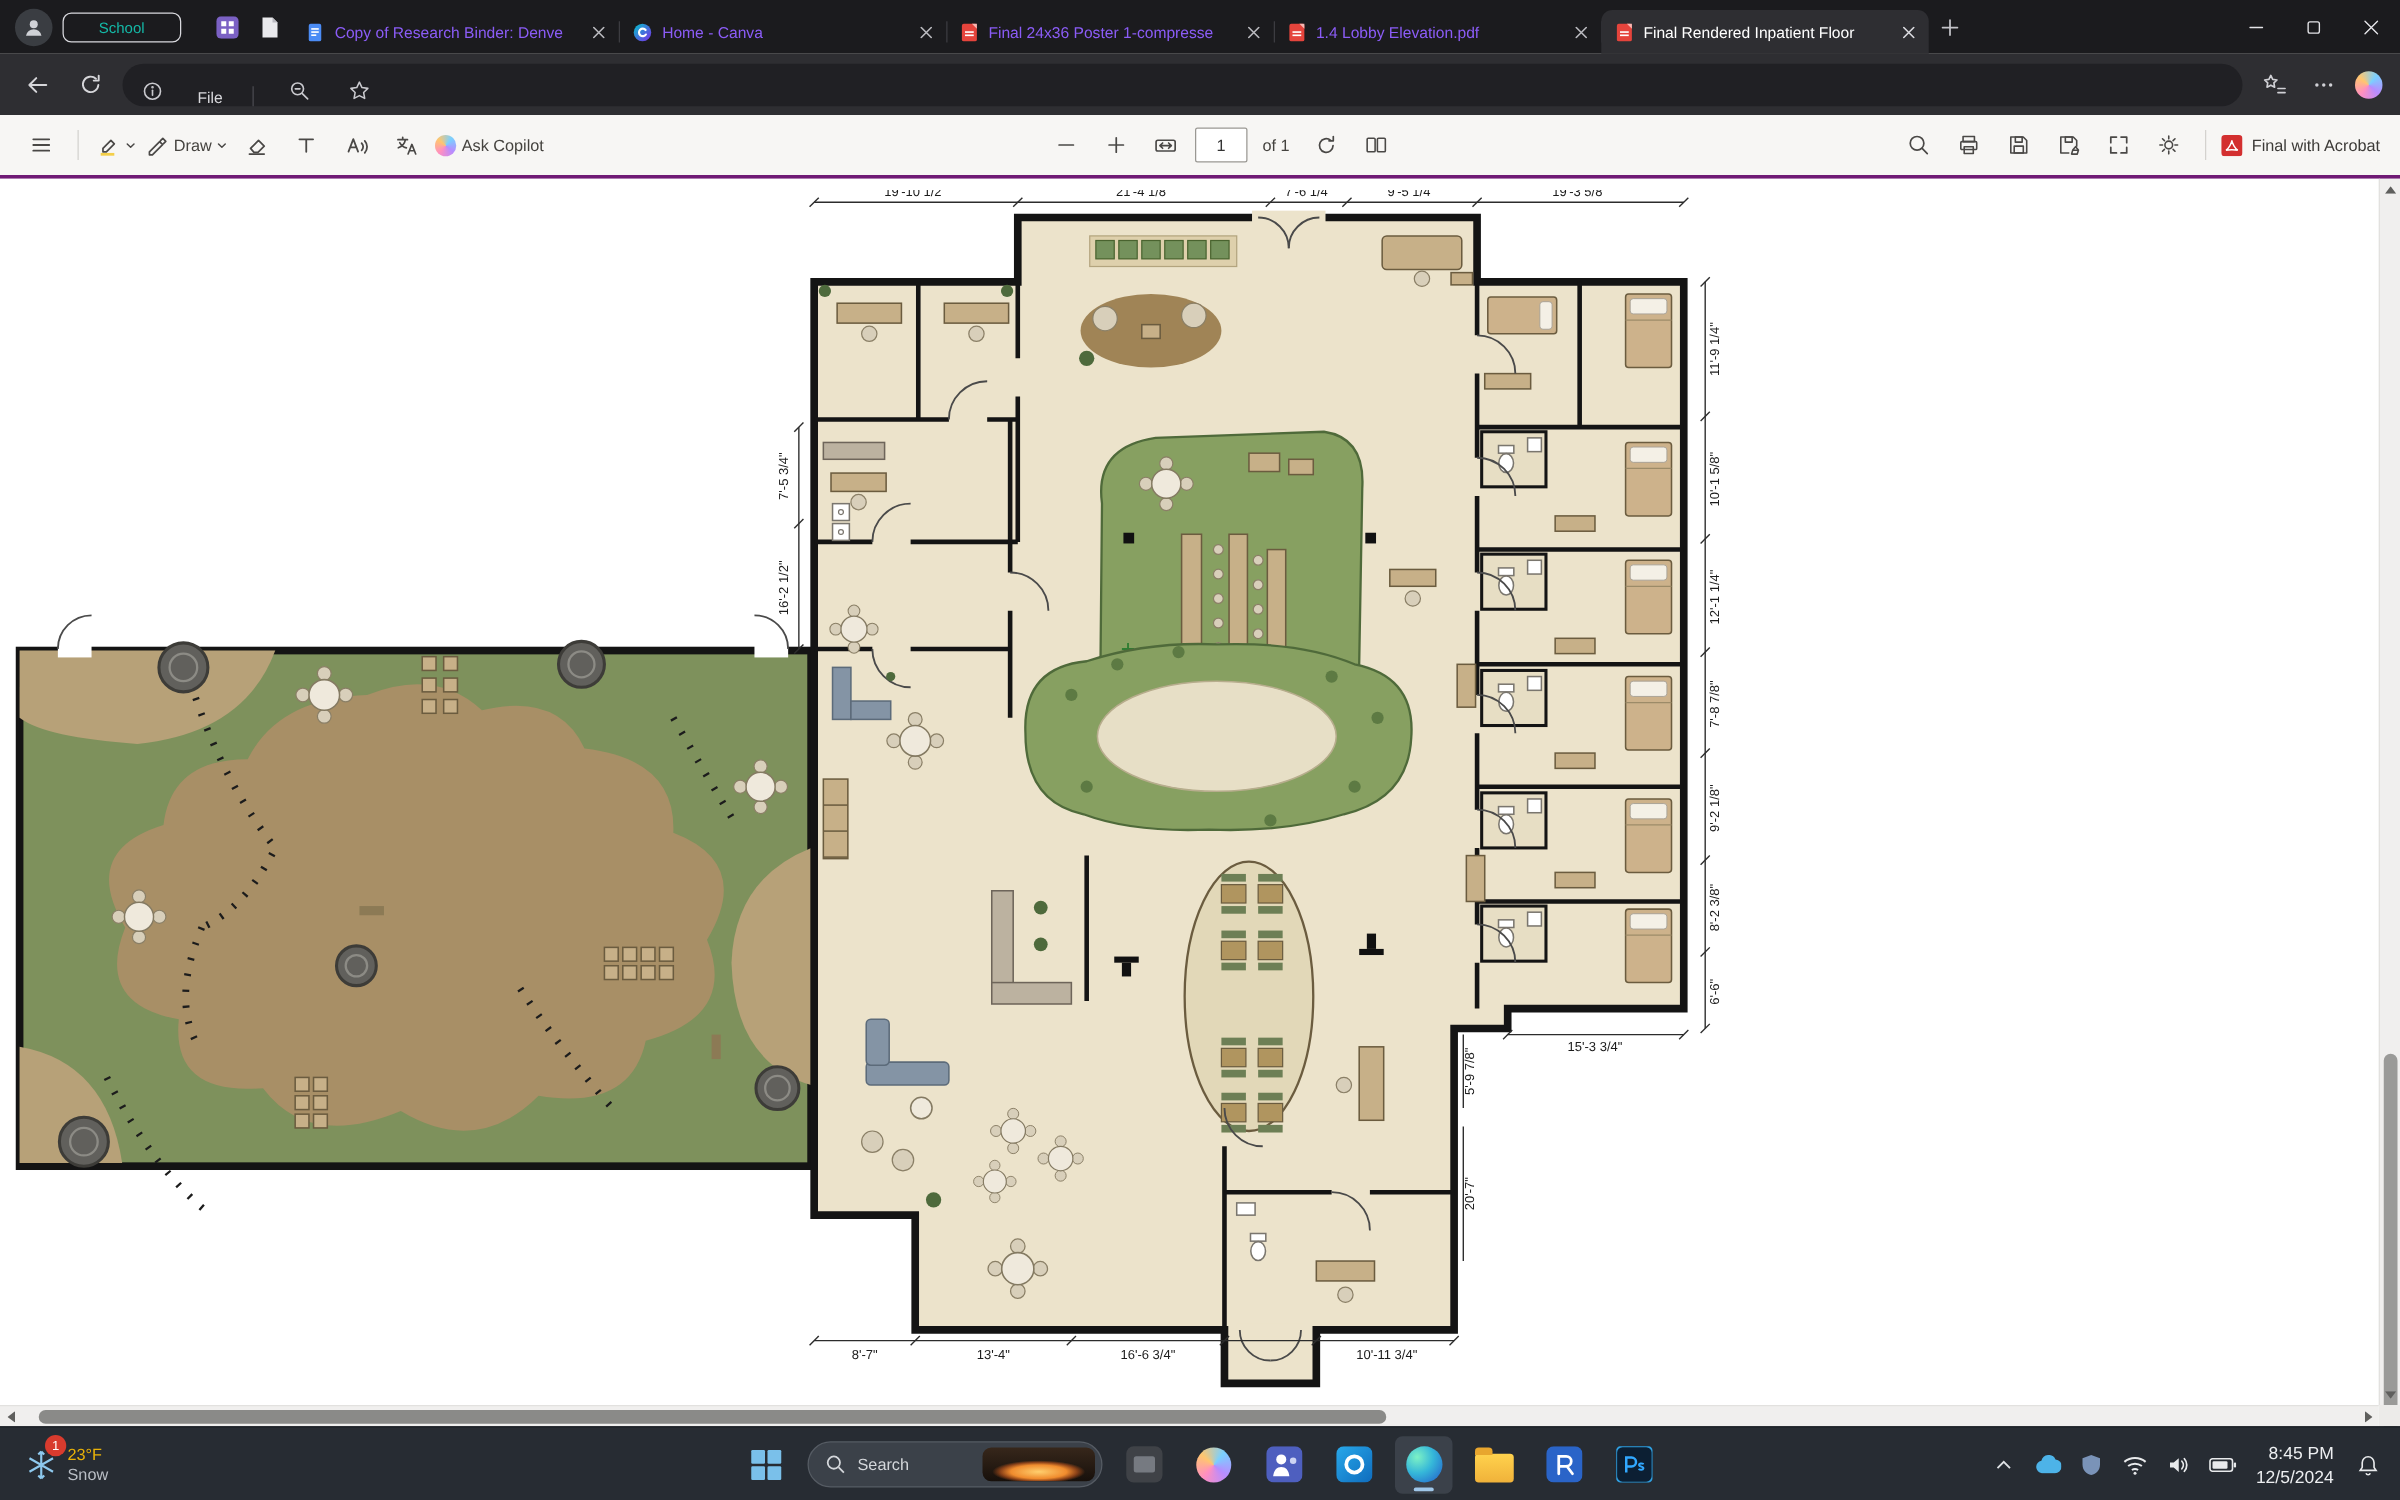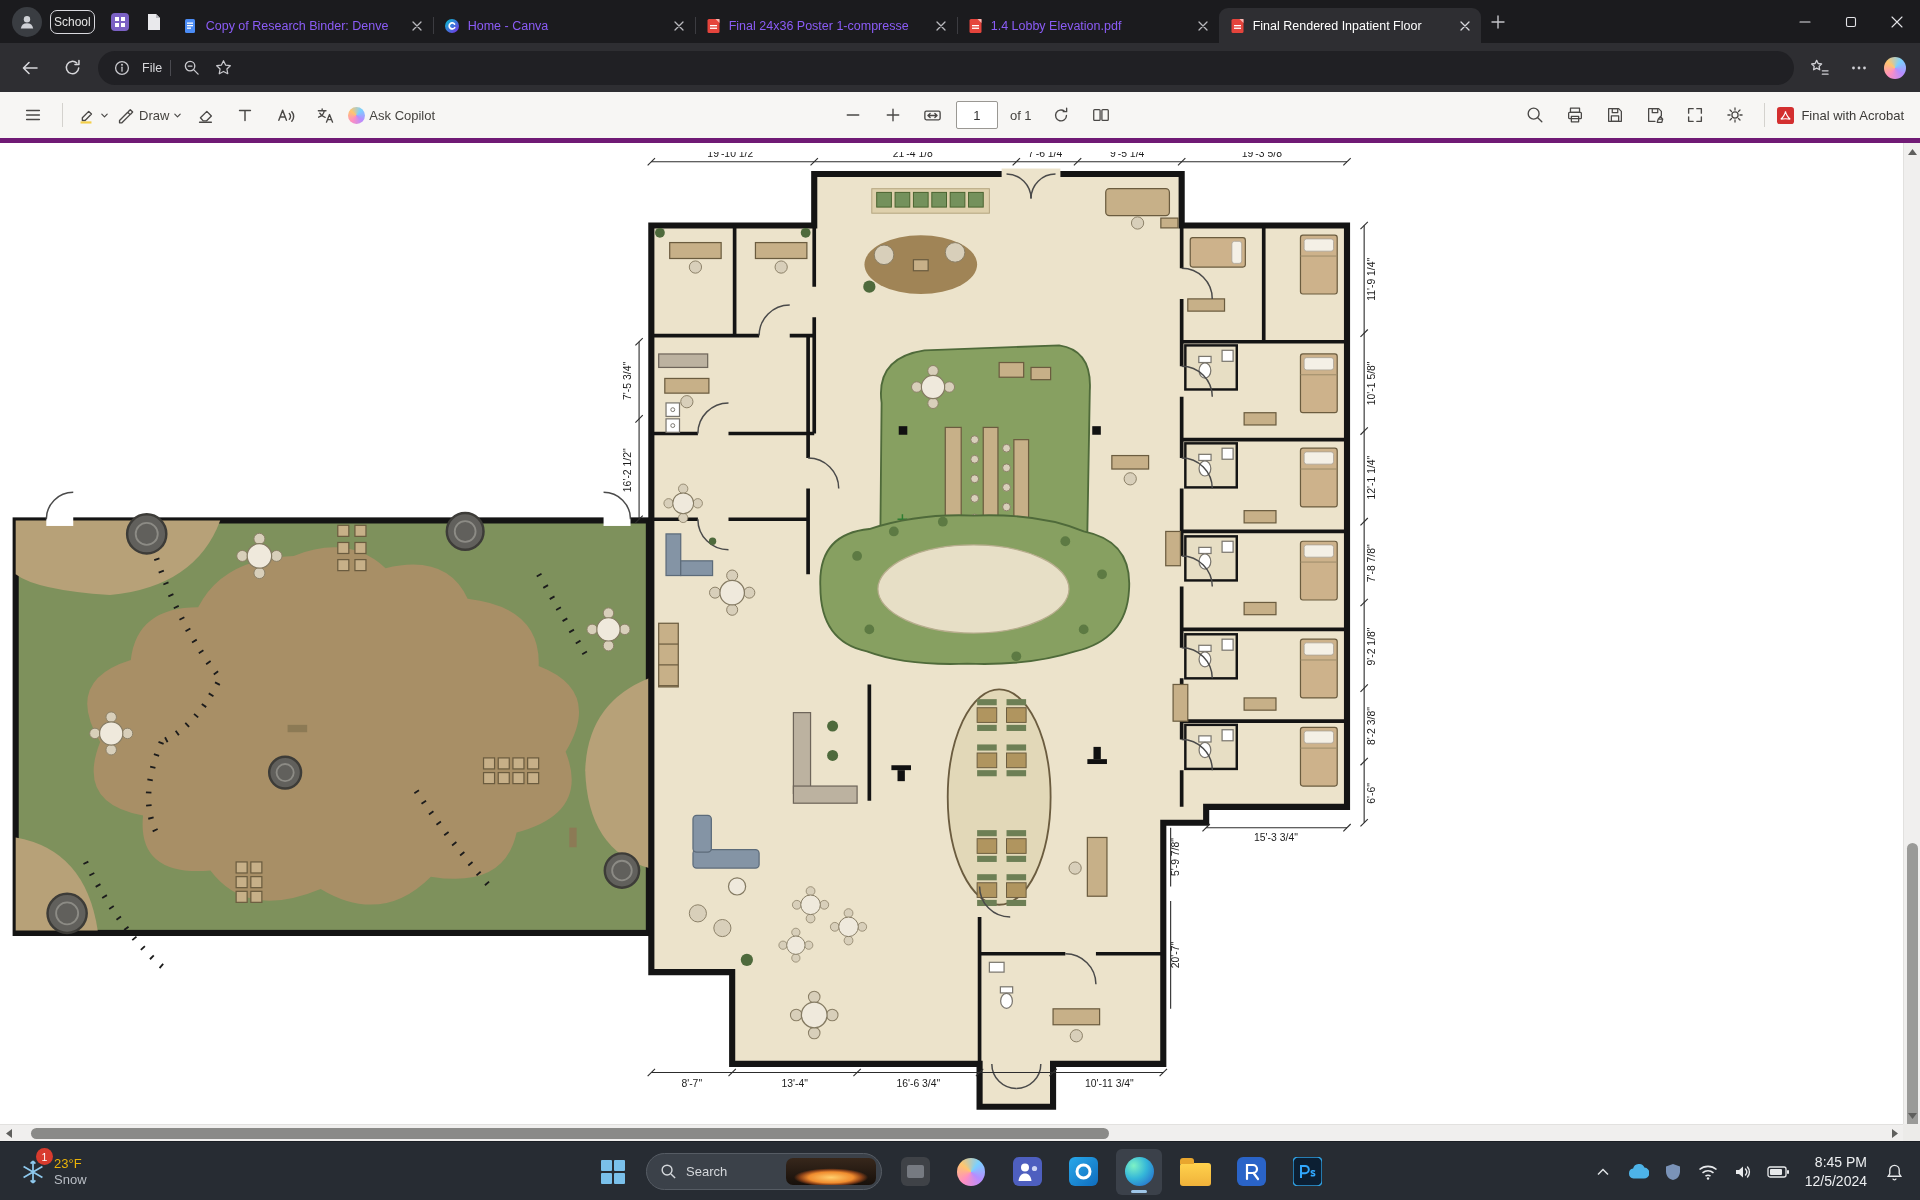--- a/index.html
+++ b/index.html
@@ -5,49 +5,49 @@
   *{margin:0;padding:0;box-sizing:border-box}
   html,body{width:1920px;height:1200px;overflow:hidden;background:#fff;
     font-family:"Liberation Sans",sans-serif;-webkit-font-smoothing:antialiased}
   svg{display:block}
 
   
   .tabbar{position:absolute;top:0;left:0;right:0;height:43px;background:#1b1b1e;
     display:flex;align-items:flex-end;padding-left:8px}
   .tab-avatar{width:30px;height:30px;border-radius:50%;background:#3a3d42;margin:0 6px 6px 4px;
     display:grid;place-items:center;flex:none}
-  .group-chip{height:24px;margin:0 8px 9px 2px;padding:0 3px;border:1.5px solid #d9d9de;border-radius:7px;
-    color:#e5e5e5;font-size:12px;display:flex;align-items:center;flex:none}
+  .group-chip{height:24px;margin:0 20px 9px 2px;padding:0 28px;border:1.5px solid #d9d9de;border-radius:7px;
+    color:#14b8a6;font-size:12px;display:flex;align-items:center;flex:none}
   .pinned-tab{width:34px;height:34px;margin-bottom:4px;border-radius:8px;display:grid;place-items:center;flex:none}
   .tab{width:262px;height:35px;border-radius:9px 9px 0 0;display:flex;align-items:center;gap:8px;
     padding:0 7px 0 11px;color:#8b5cf6;font-size:12.5px;position:relative;flex:none}
   .tab:not(.active)::after{content:"";position:absolute;right:-1px;top:9px;bottom:9px;width:1px;background:#3c3c41}
   .tab.active{background:#2e2e32;color:#fff}
   .tab-title{flex:1;white-space:nowrap;overflow:hidden;text-overflow:ellipsis}
   .tab-close{width:17px;height:17px;border-radius:4px;display:grid;place-items:center;flex:none}
   .newtab{width:34px;height:34px;margin-bottom:4px;border-radius:8px;display:grid;place-items:center;flex:none}
   .drag-space{flex:1}
   .wc{width:46px;height:43px;display:grid;place-items:center;flex:none}
 
   
   .addrbar{position:absolute;top:43px;left:0;right:0;height:49px;background:#2e2e32;
     display:flex;align-items:center;gap:10px;padding:0 14px}
   .nav-btn{width:32px;height:32px;border-radius:6px;display:grid;place-items:center;flex:none}
-  .omnibox{flex:1;height:34px;background:#202024;border-radius:17px;display:flex;align-items:center;
-    gap:8px;padding:0 12px;min-width:0}
+  .omnibox{flex:1;height:34px;background:#202024;border-radius:17px;display:flex;align-items:flex-end;
+    gap:24px;padding:0 12px;min-width:0}
   .scheme{color:#d8d8dc;font-size:12.5px;flex:none}
   .om-div{width:1px;height:16px;background:#4a4a50;flex:none}
   .url{color:#d2d2d7;font-size:13px;white-space:nowrap;overflow:hidden;text-overflow:ellipsis;flex:1;min-width:0}
   .om-ic{width:24px;height:24px;display:grid;place-items:center;flex:none}
   .bar-ic{width:30px;height:30px;border-radius:6px;display:grid;place-items:center;flex:none}
   .copilot-dot{width:22px;height:22px;border-radius:50%;flex:none;
     background:conic-gradient(from 40deg,#7ad0ff,#b78cff,#ff8fc0,#ffc66e,#7ad0ff)}
 
   
-  .pdfbar{position:absolute;top:92px;left:0;right:0;height:51px;background:#f7f6f4;border-bottom:5px solid #701a75;
+  .pdfbar{position:absolute;top:92px;left:0;right:0;height:51px;background:#f7f6f4;border-bottom:3px solid #701a75;
     display:flex;align-items:center;gap:6px;padding:0 16px;color:#45433f;font-size:13px}
   .ib{height:34px;min-width:34px;border-radius:4px;display:flex;align-items:center;justify-content:center;gap:4px;flex:none}
   .ib svg,.nav-btn svg,.om-ic svg,.bar-ic svg,.wc svg,.tab-close svg,.newtab svg{stroke-linecap:round;stroke-linejoin:round}
   .tool-label{font-size:13px;color:#45433f}
   .vdiv{width:1px;height:24px;background:#d4d2ce;margin:0 6px;flex:none}
   .pg-input{width:42px;height:28px;border:1px solid #9a9893;border-radius:2px;background:#fff;
     text-align:center;font-size:13px;color:#333;font-family:"Liberation Sans",sans-serif}
   .grow{flex:1}
   .acro{display:flex;align-items:center;gap:7px;font-size:13px;color:#3c3a37;flex:none}
 

